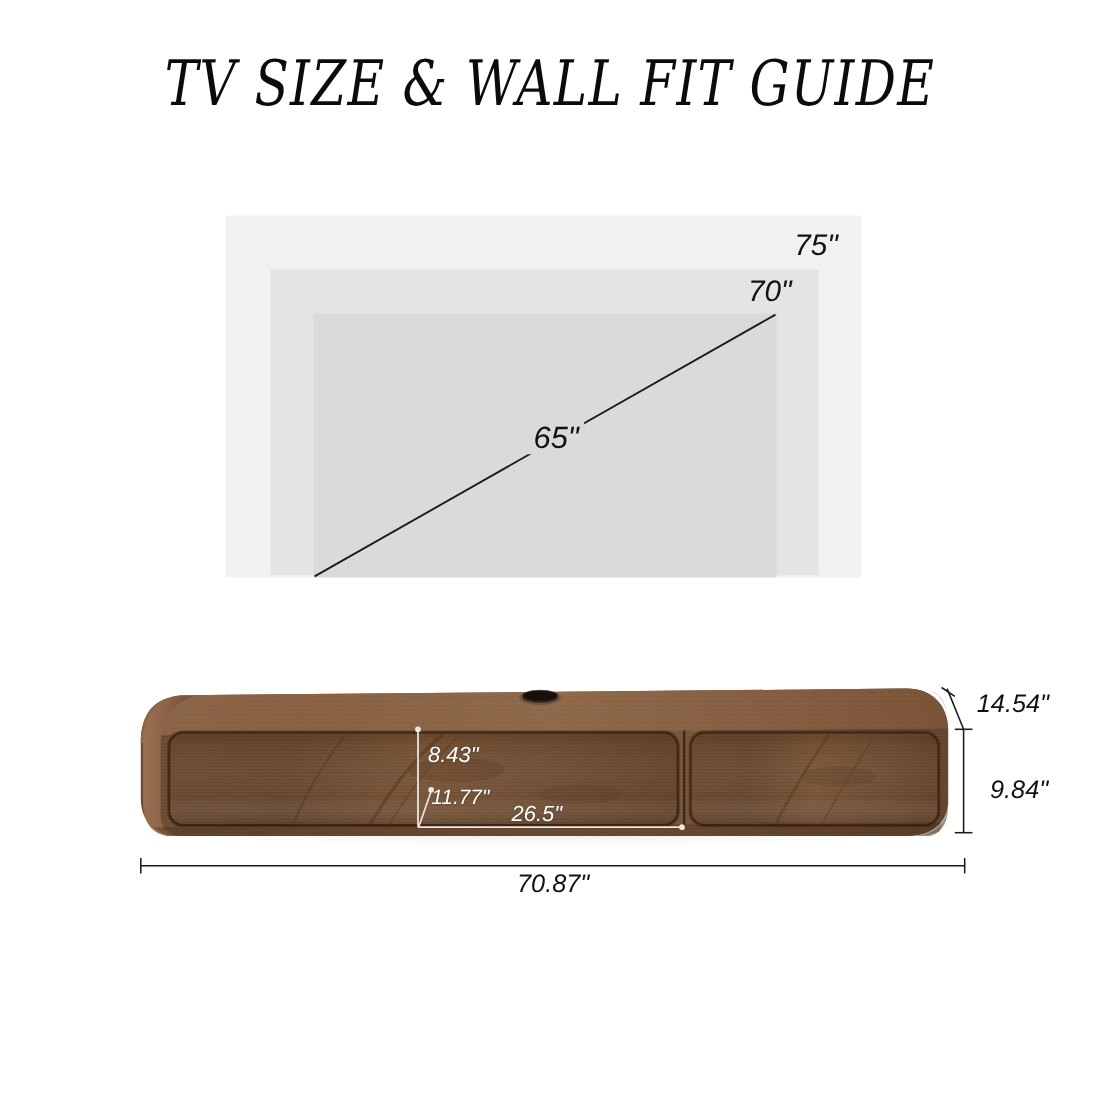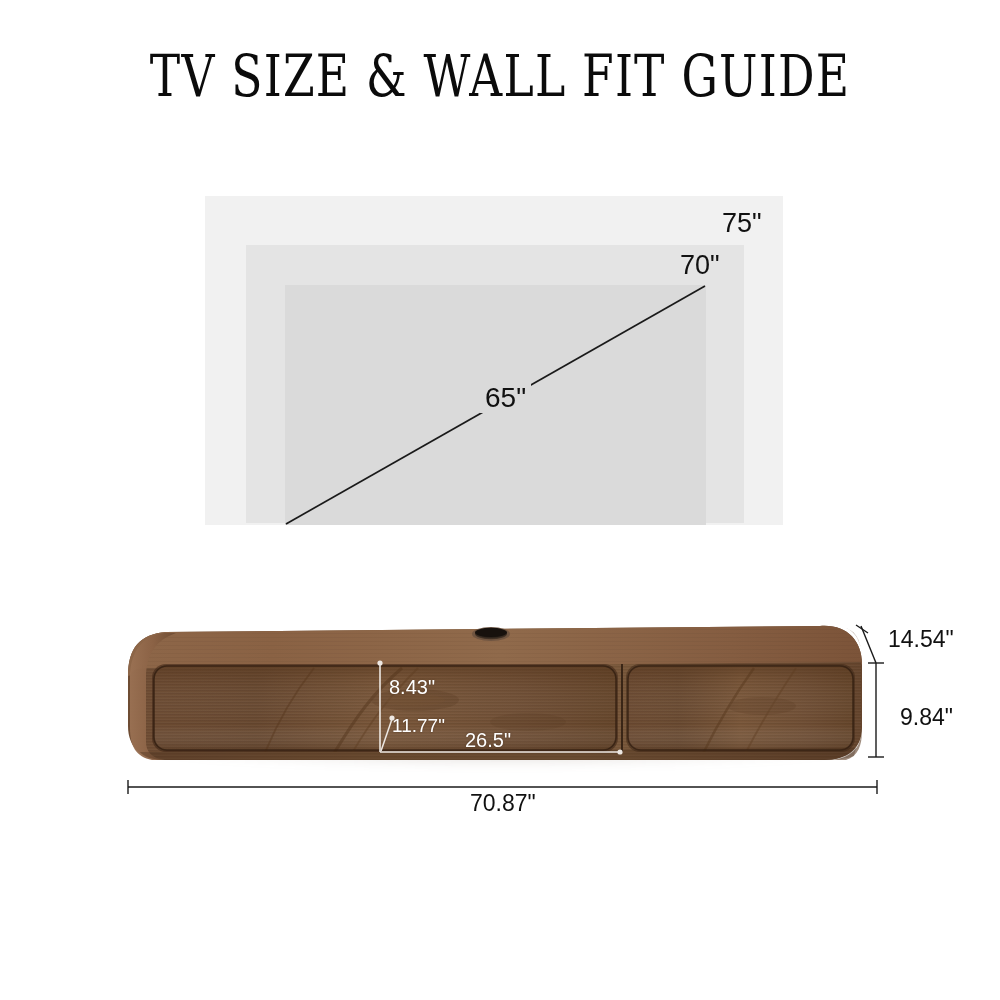--- a/index.html
+++ b/index.html
@@ -15,20 +15,21 @@
     font-family: "Liberation Sans", sans-serif;
     -webkit-font-smoothing: antialiased;
   }
 
   #infographic {
     position: absolute;
     left: 0; top: 0;
     width: 1000px;
     height: 1000px;
     background: #ffffff;
+    font-style: italic;
   }
 
   
   .title {
     position: absolute;
     left: 0;
     top: 44px;
     width: 1000px;
     text-align: center;
     font-family: "DejaVu Serif", "Liberation Serif", serif;

